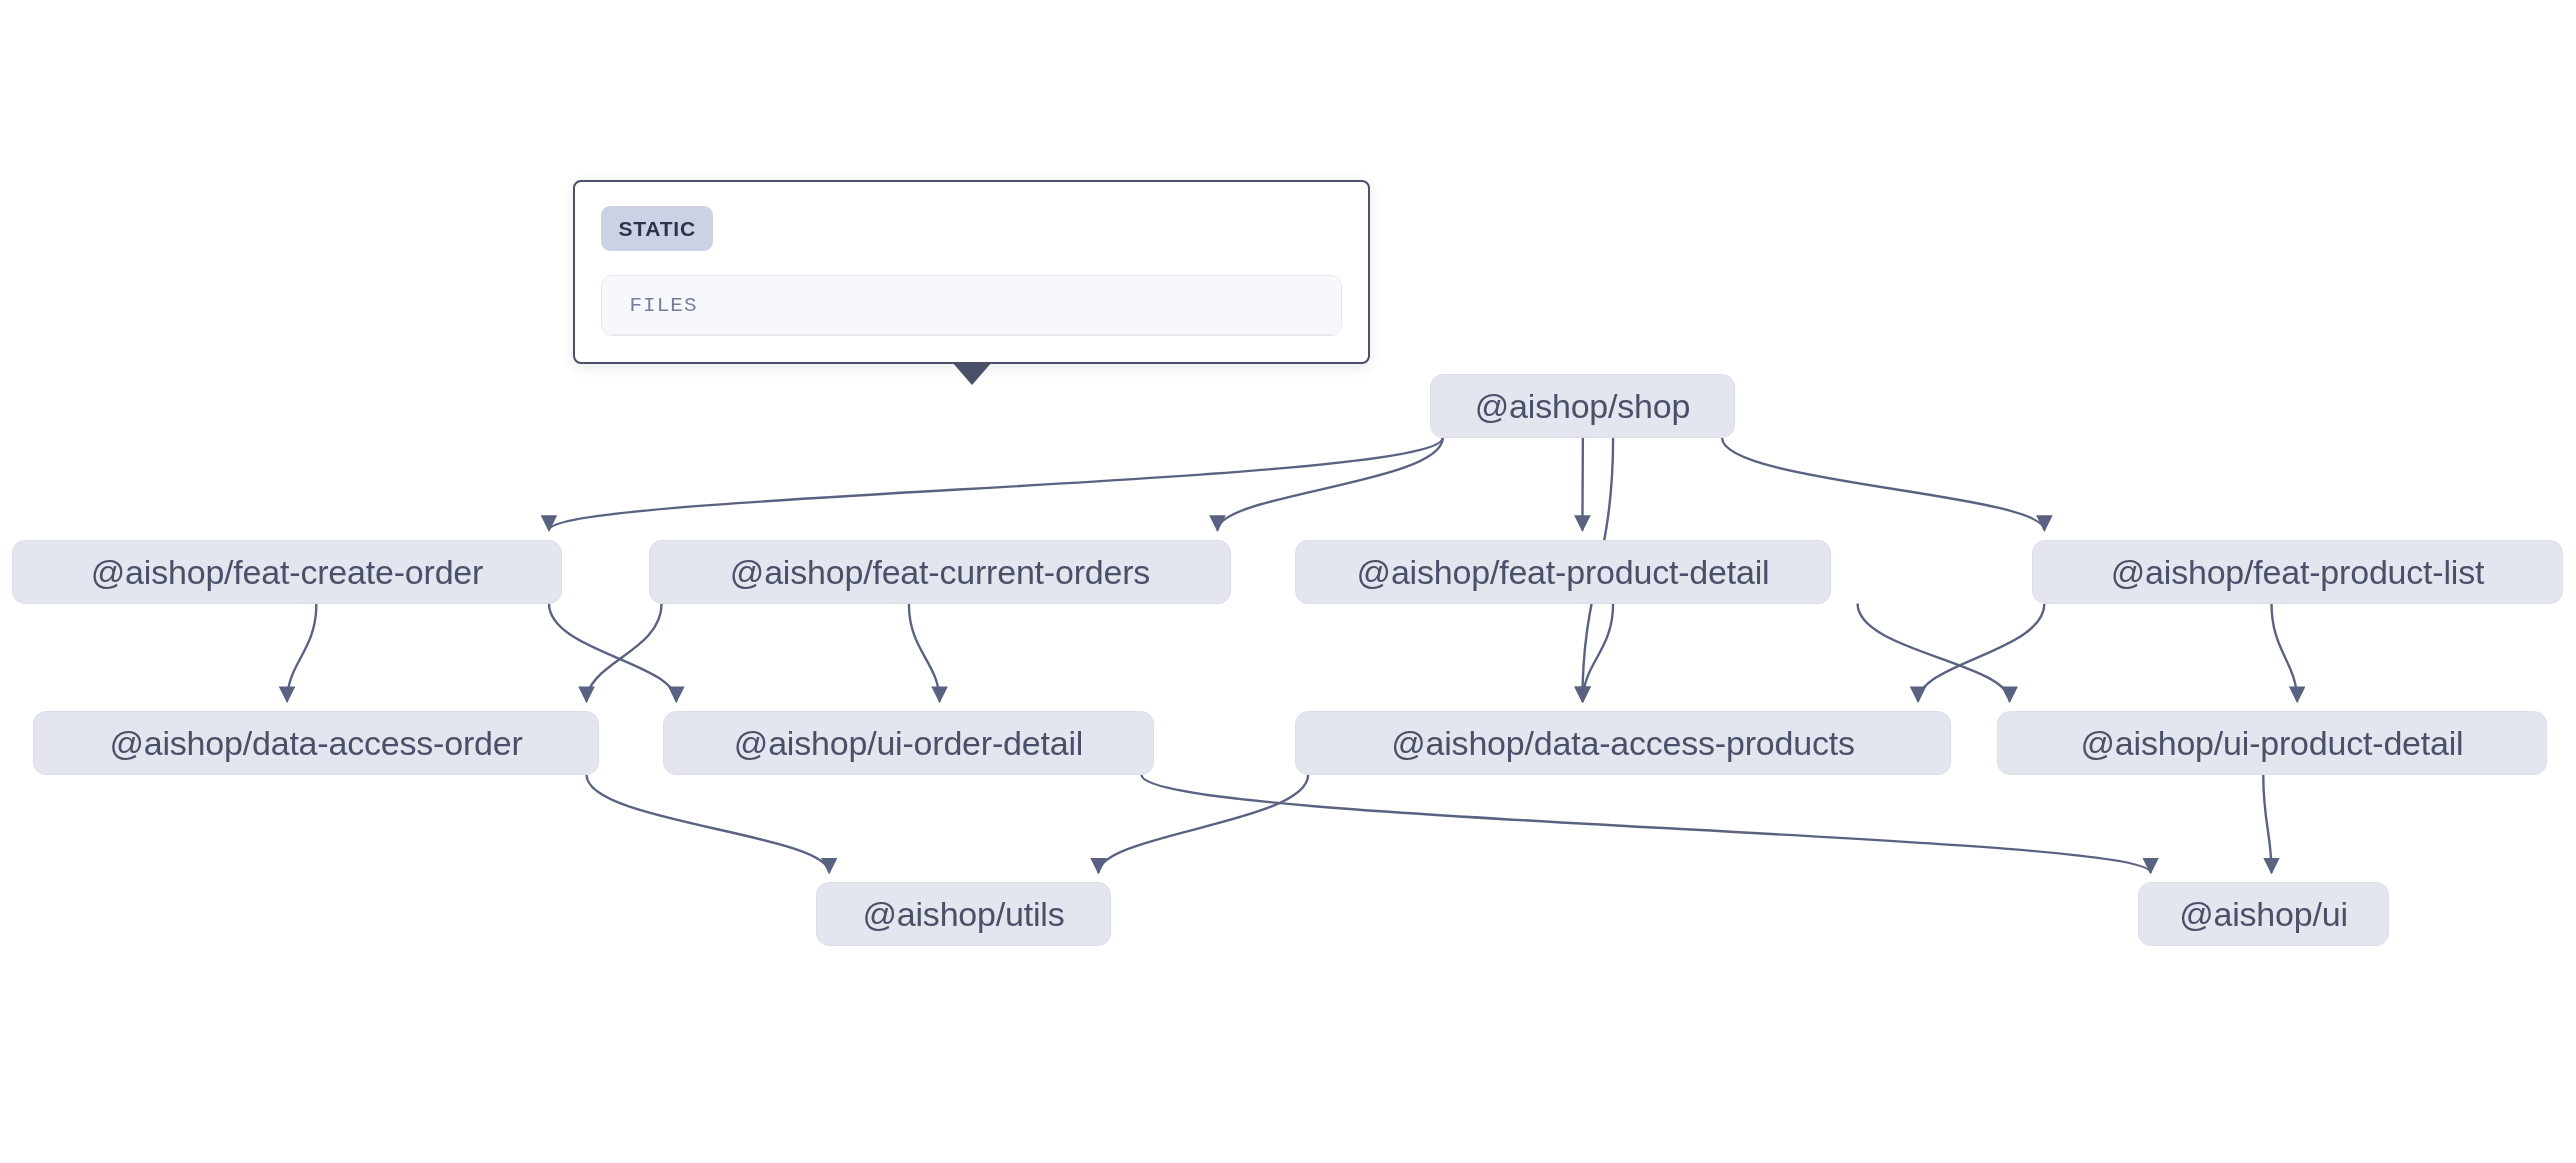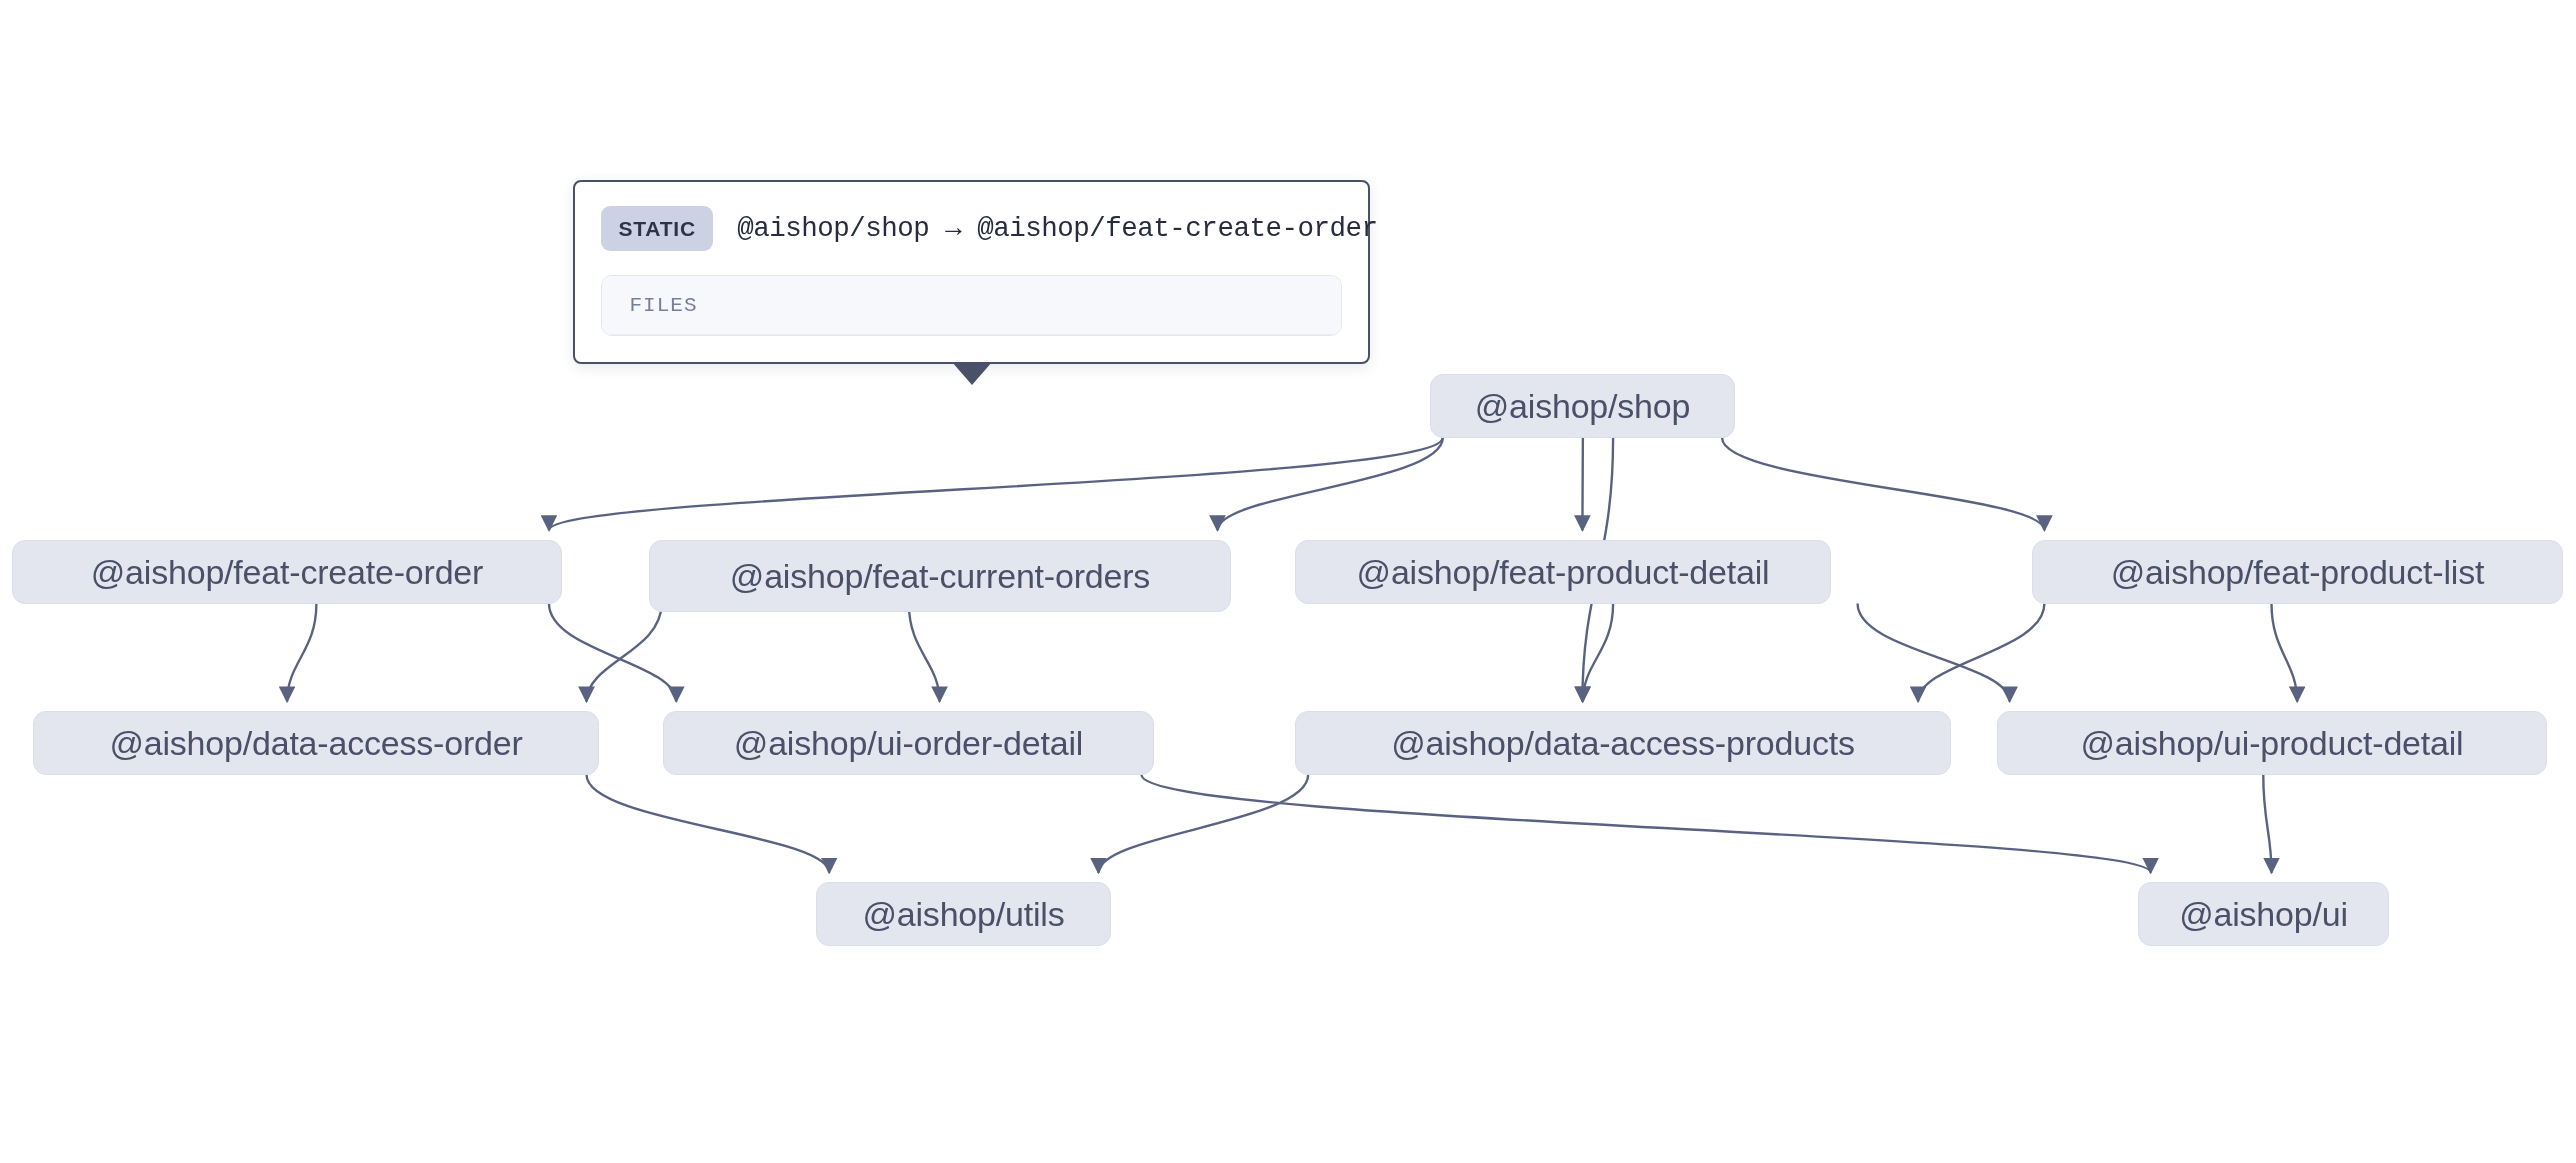--- a/index.html
+++ b/index.html
@@ -154,21 +154,21 @@
       </g>
   </svg>
 
   <div id="nodes-layer">
       <div class="node" style="left: 1430px; top: 374px; width: 305px; height: 64px;">
         <span>@aishop/shop</span>
       </div>
       <div class="node" style="left: 12px; top: 540px; width: 550px; height: 64px;">
         <span>@aishop/feat-create-order</span>
       </div>
-      <div class="node" style="left: 649px; top: 540px; width: 582px; height: 72px;">
+      <div class="node" style="left: 649px; top: 540px; width: 582px; height: 64px;">
         <span>@aishop/feat-current-orders</span>
       </div>
       <div class="node" style="left: 1295px; top: 540px; width: 536px; height: 64px;">
         <span>@aishop/feat-product-detail</span>
       </div>
       <div class="node" style="left: 2032px; top: 540px; width: 531px; height: 64px;">
         <span>@aishop/feat-product-list</span>
       </div>
       <div class="node" style="left: 33px; top: 711px; width: 566px; height: 64px;">
         <span>@aishop/data-access-order</span>
@@ -186,21 +186,20 @@
         <span>@aishop/utils</span>
       </div>
       <div class="node" style="left: 2138px; top: 882px; width: 251px; height: 64px;">
         <span>@aishop/ui</span>
       </div>
     </div>
 
   <div id="tooltip-card">
     <div id="tooltip-header">
       <span id="static-badge">STATIC</span>
-      <span id="tooltip-title">@aishop/shop → @aishop/feat-create-order</span>
     </div>
     <div id="files-panel">
       <div id="files-header">FILES</div>
     </div>
     <div id="tooltip-pointer"></div>
   </div>
 
 </div>
 
 

